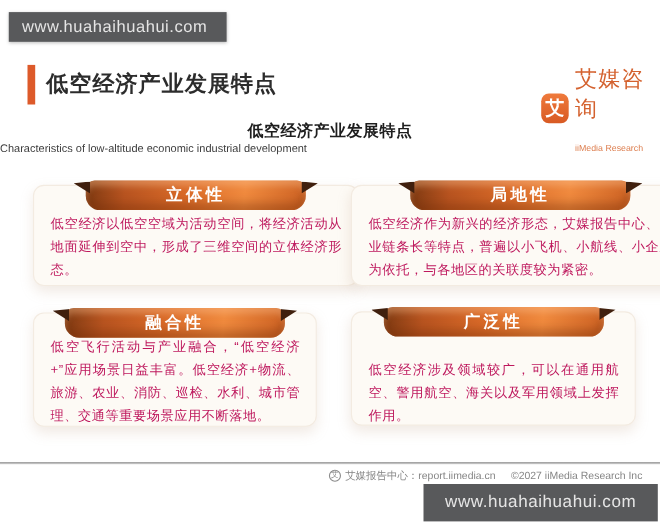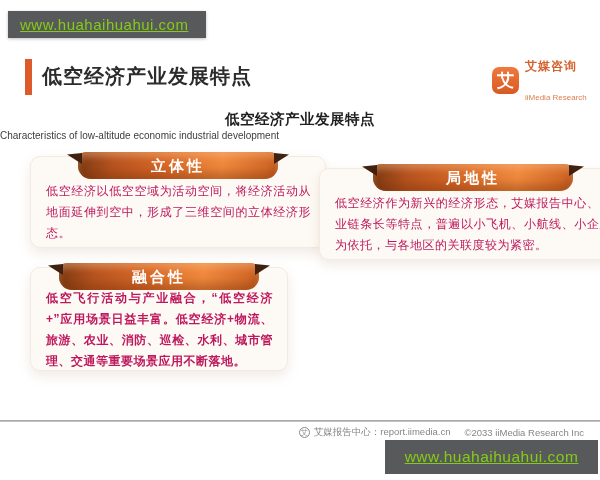--- a/index.html
+++ b/index.html
@@ -4,53 +4,53 @@
 <style>
   * { margin:0; padding:0; box-sizing:border-box; }
   html,body { background:#e8e8e8; }
   body { font-family:"Liberation Sans","DejaVu Sans",sans-serif; }
   .stage {
     position:relative; width:600px; height:480px; margin:0 auto;
     background:#ffffff; overflow:hidden;
   }
   
   .wm-bar {
-    position:absolute; background:#58595b; color:#84cc16;
-    font-size:15px; letter-spacing:0.5px; white-space:nowrap;text-decoration:underline;
+    position:absolute; background:#58595b; color:#e5e5e5;
+    font-size:15px; letter-spacing:0.5px; white-space:nowrap;
   }
   .wm-top { left:8px; top:11px; width:198px; height:27px; line-height:27px; padding-left:12px; box-shadow:0 1px 3px rgba(0,0,0,.25); }
   .wm-bottom { left:385px; top:440px; width:213px; height:34px; line-height:34px; text-align:center; font-size:15.5px; }
 
   
   .accent-bar { position:absolute; left:25px; top:59px; width:7px; height:36px; background:#dd5a2a; }
   .header-title { position:absolute; left:42px; top:63px; font-size:20px; font-weight:bold; color:#2c2c2c; letter-spacing:1px; }
 
   .logo { position:absolute; left:492px; top:58px; display:flex; align-items:center; }
   .logo-icon {
     width:27px; height:27px; border-radius:7px;
     background:linear-gradient(180deg,#ef7a3c,#d85a23);
     color:#fff; font-weight:bold; font-size:17px; text-align:center; line-height:27px;
   }
   .logo-text { margin-left:6px; }
-  .logo-cn { font-size:12px; font-weight:bold; color:#d4622f; letter-spacing:1px; }
+  .logo-cn { font-size:20px; font-weight:normal; color:#d4622f; letter-spacing:1px; }
   .logo-en { font-size:8px; color:#dd7f50; margin-top:18px; }
 
   
   .sec-title { position:absolute; left:0; right:0; top:110px; text-align:center; font-size:14.5px; font-weight:bold; color:#1e1e1e; letter-spacing:0.5px; }
   .sec-sub   { position:absolute; left:0; right:0; top:130px; font-size:10px; color:#3d3d3d; }
 
   
   .card {
     position:absolute; background:#fdfaf5;
     border:1px solid #f3ebe1; border-radius:10px;
     box-shadow:0 5px 12px rgba(190,160,130,0.22);
   }
-  .card1 { left:30px;  top:156px; width:296px; height:92px; }
+  .card1 { left:30px;  top:168px; width:296px; height:92px; }
   .card2 { left:319px; top:168px; width:308px; height:92px; }
-  .card3 { left:30px;  top:267px; width:258px; height:104px; }
+  .card3 { left:30px;  top:284px; width:258px; height:104px; }
   .card4 { left:319px; top:283px; width:259px; height:104px; }
 
   .ribbon {
     position:absolute; top:-5px; left:50%; transform:translateX(-50%);
     width:200px; height:27px; line-height:27px;
     border-radius:8px 8px 13px 13px;
     background:linear-gradient(95deg,#7e3a12 0%,#b85420 18%,#d96a28 45%,#f08a3e 72%,#cd6223 100%);
     box-shadow:inset 0 5px 6px rgba(255,195,145,.40), inset 0 -7px 8px rgba(110,40,5,.35);
     color:#ffffff; font-size:15px; font-weight:bold; letter-spacing:3px; text-align:center;
   }
@@ -58,21 +58,21 @@
     content:""; position:absolute; top:1px; width:15px; height:11px; background:#40200e;
   }
   .ribbon::before { left:-11px;  clip-path:polygon(0 14%, 100% 0, 100% 100%); }
   .ribbon::after  { right:-11px; clip-path:polygon(0 0, 100% 14%, 0 100%); }
 
   .card-body {
     padding:24px 14px 6px 15px;
     font-size:12px; line-height:21px; letter-spacing:0.5px;
     color:#be185d; text-align:justify;
   }
-  .card3 .card-body, .card4 .card-body { padding-top:20px;font-weight:bold; }
+  .card3 .card-body, .card4 .card-body { padding-top:20px; }
   .card4 .card-body { padding-top:42px; }
 
   
   .footer-line { position:absolute; left:0; right:0; top:420px; height:2px; background:linear-gradient(180deg,#9a9a9a,#cfcfcf); }
   .footer { position:absolute; top:426px; right:16px; display:flex; align-items:center; font-size:9.5px; color:#858585; }
   .footer-icon {
     width:11px; height:11px; border:1px solid #8a8a8a; border-radius:50%;
     font-size:7px; line-height:10px; text-align:center; color:#8a8a8a; margin-right:4px;
   }
   .footer-center { margin-right:14px; }
@@ -106,23 +106,27 @@
   <div class="card card2">
     <div class="ribbon">局地性</div>
     <div class="card-body">低空经济作为新兴的经济形态，艾媒报告中心、产业链条长等特点，普遍以小飞机、小航线、小企业为依托，与各地区的关联度较为紧密。</div>
   </div>
 
   <div class="card card3">
     <div class="ribbon">融合性</div>
     <div class="card-body">低空飞行活动与产业融合，“低空经济+”应用场景日益丰富。低空经济+物流、旅游、农业、消防、巡检、水利、城市管理、交通等重要场景应用不断落地。</div>
   </div>
 
+  <div class="card card4">
+    <div class="ribbon">广泛性</div>
+    <div class="card-body">低空经济涉及领域较广，可以在通用航空、警用航空、海关以及军用领域上发挥作用。</div>
+  </div>
 
   <div class="footer-line"></div>
   <div class="footer">
     <span class="footer-icon">艾</span>
     <span class="footer-center">艾媒报告中心：report.iimedia.cn</span>
-    <span>©2033  iiMedia Research Inc</span>
+    <span>©2027  iiMedia Research Inc</span>
   </div>
 
   <div class="wm-bar wm-bottom">www.huahaihuahui.com</div>
 
 </div>
 
 </body></html>

